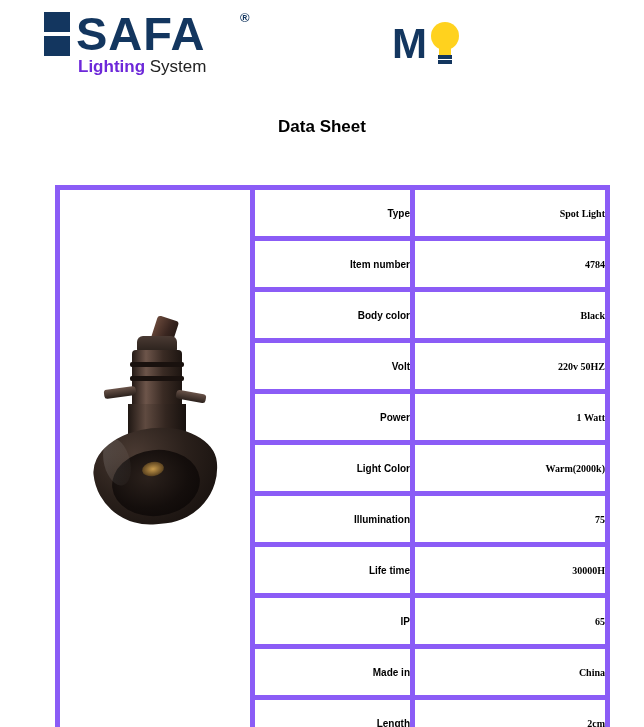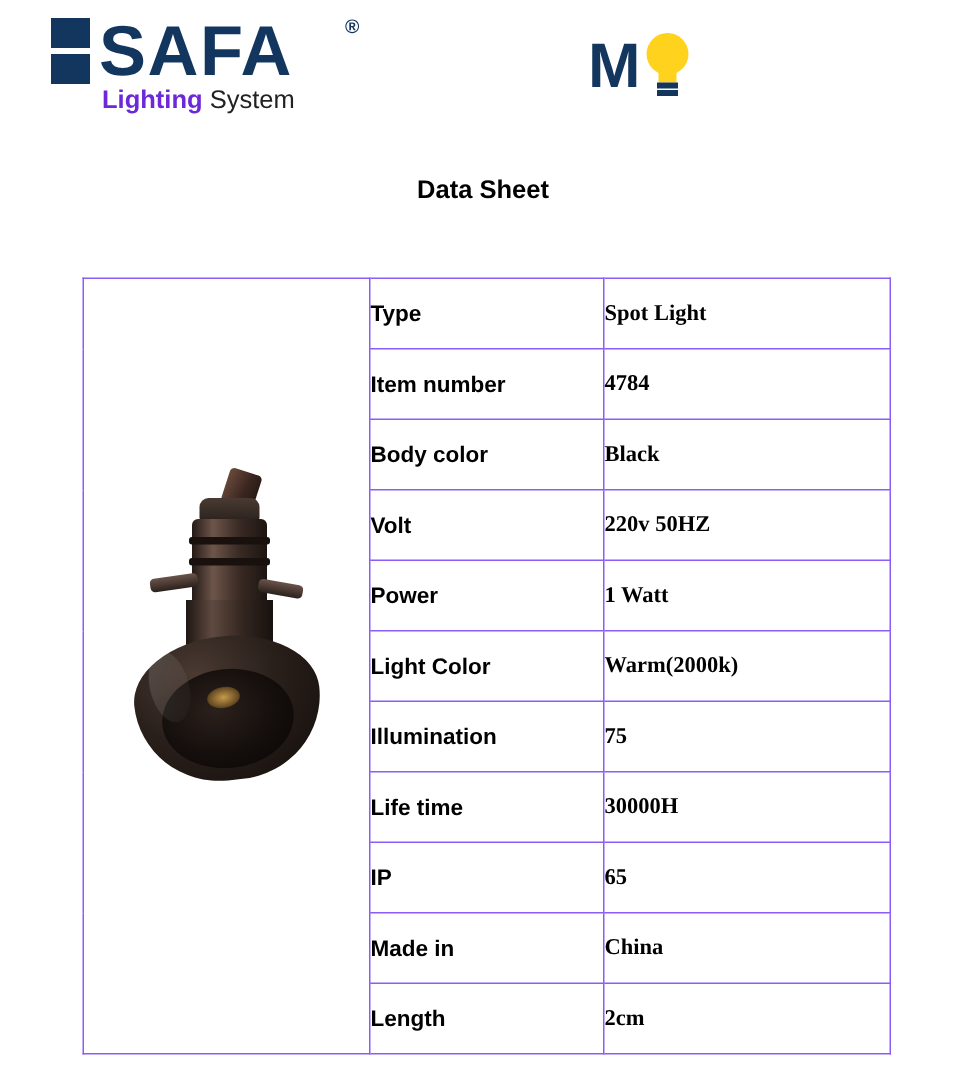--- a/index.html
+++ b/index.html
@@ -17,21 +17,21 @@
   }
 
   
   .header {
     position: relative;
     height: 95px;
   }
 
   .logo-safa {
     position: absolute;
-    left: 34px;
+    left: 44px;
     top: 8px;
     width: 230px;
     height: 75px;
   }
   .safa-word {
     font-family: "Liberation Sans", sans-serif;
     font-weight: bold;
     font-size: 47px;
     letter-spacing: 1px;
     color: #13365f;
@@ -153,25 +153,25 @@
     left: 55px;
     top: 185px;
     width: 535px;
   }
   table.spec {
     border-collapse: collapse;
     width: 535px;
     table-layout: fixed;
   }
   table.spec td {
-    border: 1px solid #8b5cf6;
+    border: 5px solid #8b5cf6;
     height: 46px;
-    text-align: left;
+    text-align: right;
     vertical-align: middle;
-    font-size: 15px;
+    font-size: 10px;
     font-weight: bold;
     padding: 0;
   }
   td.img-cell {
     width: 190px;
     border: 1px solid #9a9a9a;
     padding: 0;
     position: relative;
   }
   td.label-cell { width: 155px; }

